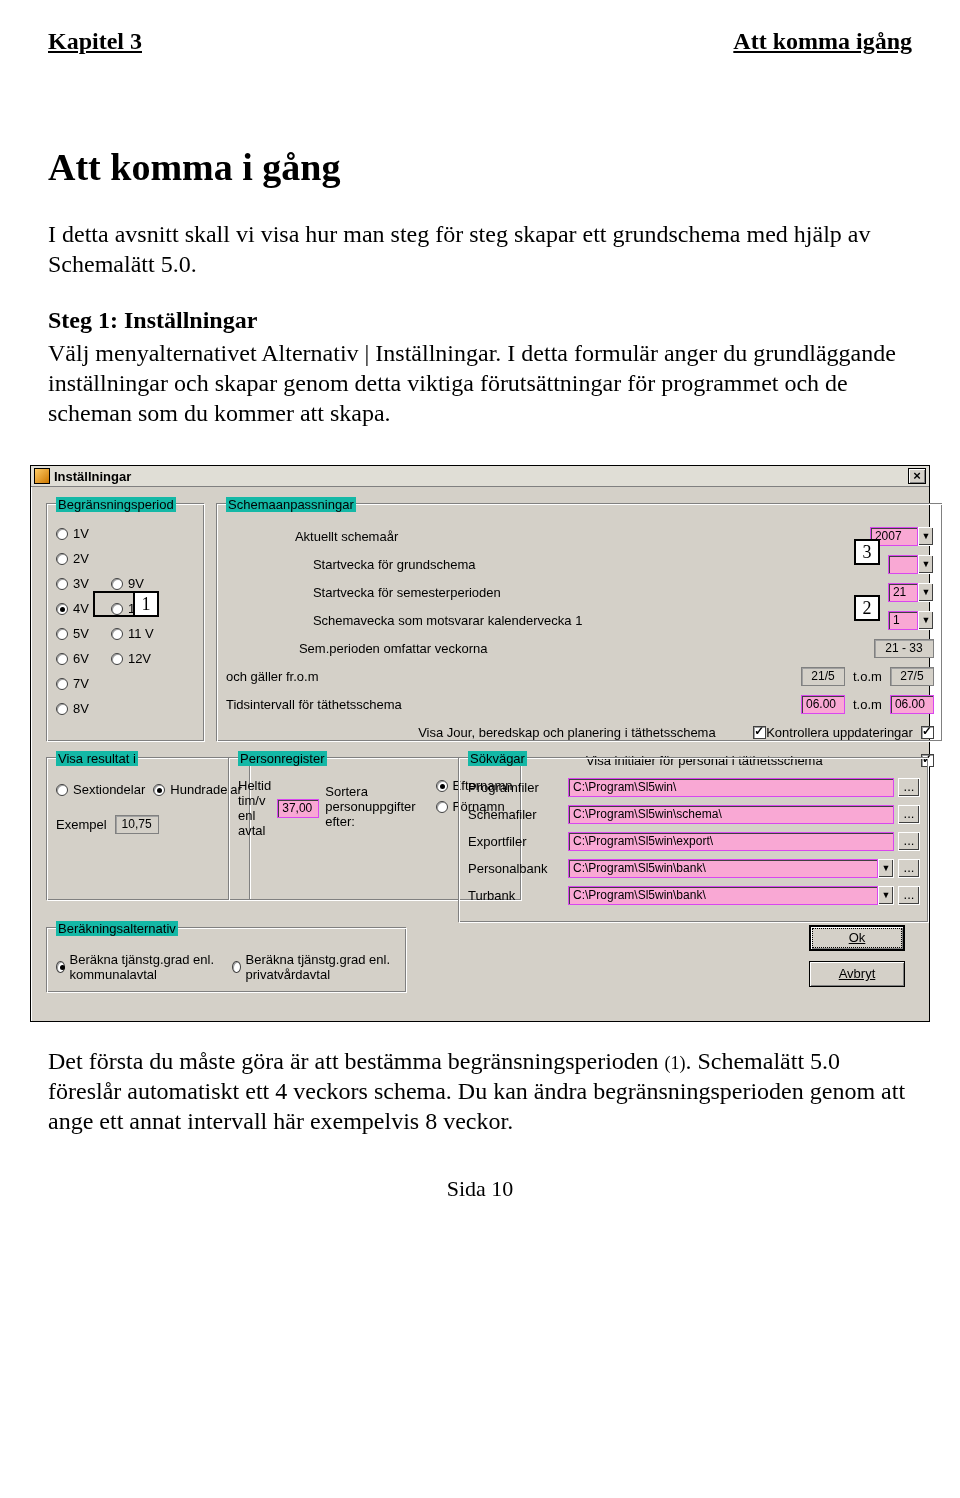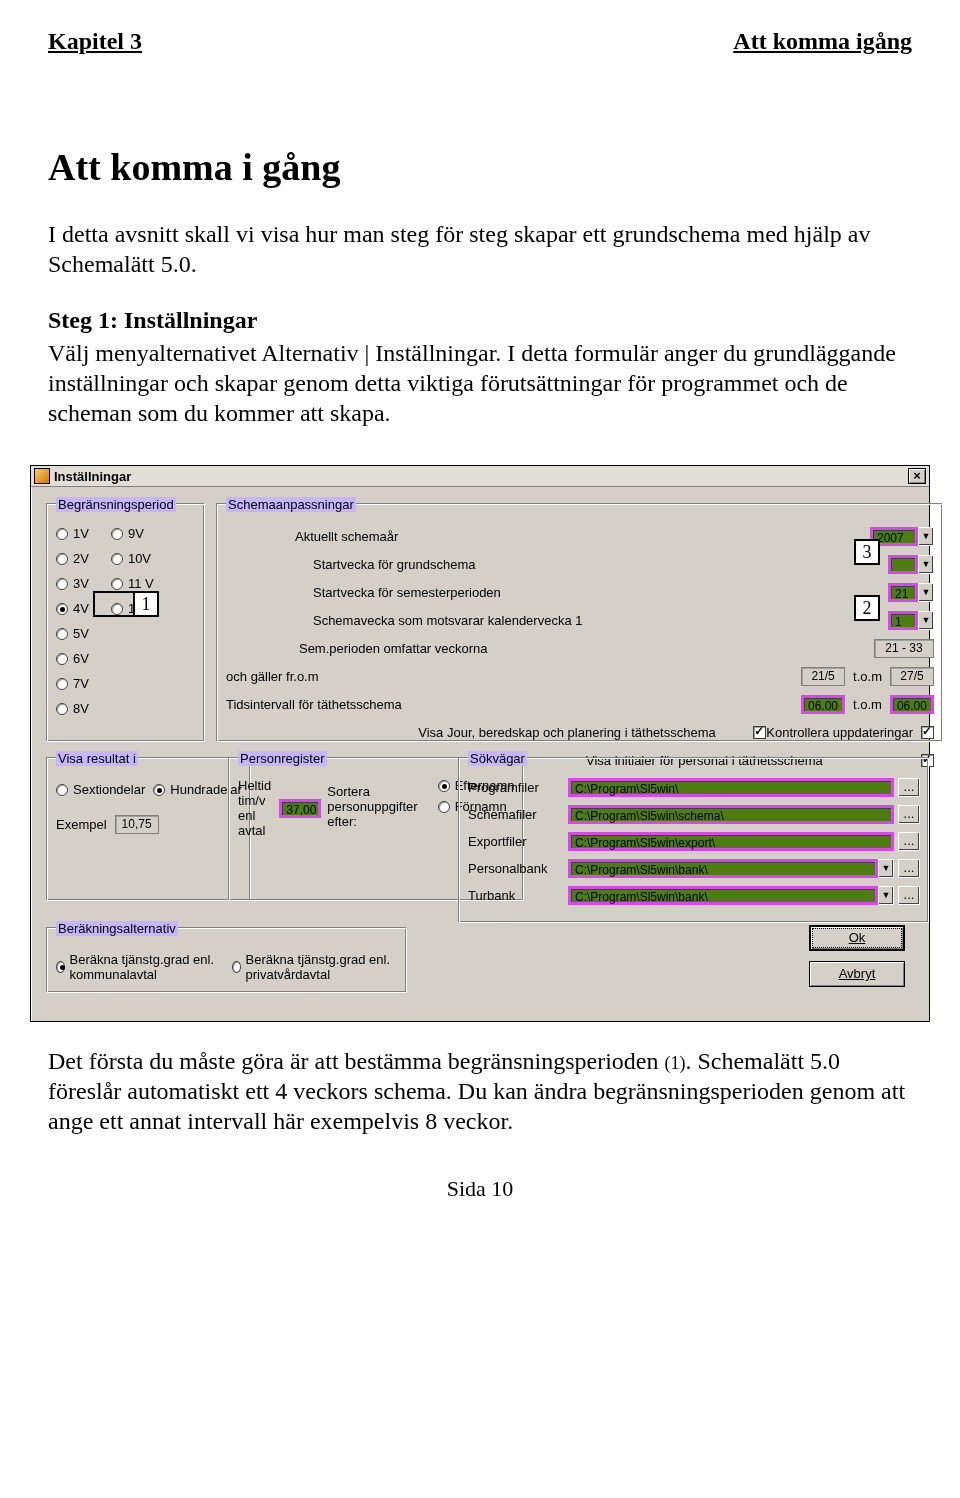--- a/index.html
+++ b/index.html
@@ -98,21 +98,21 @@
   fieldset.group {
     border: 1px solid #fff;
     box-shadow: -1px -1px 0 #808080, inset -1px -1px 0 #808080;
     padding: 12px 8px 8px 8px;
     margin: 0;
     position: absolute;
   }
   fieldset.group > legend {
     font-size: 13px;
     padding: 0 2px;
-    background: #c4b5fd;
+    background: #14b8a6;
   }
 
   
   .g-begr { left: 8px; top: 4px; width: 158px; height: 245px; }
   .g-schema { left: 178px; top: 4px; width: 712px; height: 245px; }
   .g-visa { left: 8px; top: 258px; width: 172px; height: 150px; }
   .g-pers { left: 190px; top: 258px; width: 220px; height: 150px; }
   .g-sok  { left: 420px; top: 258px; width: 470px; height: 172px; }
   .g-calc { left: 8px; top: 428px; width: 360px; height: 72px; }
 
@@ -135,27 +135,27 @@
     box-shadow: inset 1px 1px 0 #a0a0a0;
     position: relative;
     display:inline-block;
     vertical-align: middle;
   }
   .checkbox.checked::after {
     content:"✓"; position:absolute; left:0; top:-3px; font-size:12px; font-weight:bold;
   }
 
   .begr-grid { display:flex; gap: 22px; padding-top:2px;}
-  .begr-col { display:flex; flex-direction:column; gap: 10px; }
+  .begr-col { display:flex; flex-direction:column; gap: 10px; justify-content: center; }
 
   .schema-rows { display:flex; flex-direction:column; gap:8px; padding-top: 2px; align-items: flex-end;}
   .schema-row { display:flex; align-items:center; min-height: 20px;}
   .schema-row .lbl { flex: 0 0 335px; }
   .fld {
-    background:#4d7c0f; border:3px solid #d946ef;
+    background:#f9a8d4; border:1px solid #d946ef;
     box-shadow: inset 1px 1px 0 #404040;
     height:19px; padding: 1px 4px; font-size:12px;
     display:inline-block;
   }
   .ro {
     background:#d4d0c8; border:1px solid #808080;
     box-shadow: inset 1px 1px 0 #a0a0a0;
     height:19px; padding: 1px 4px; font-size:12px;
     display:inline-block; text-align:center;
   }

